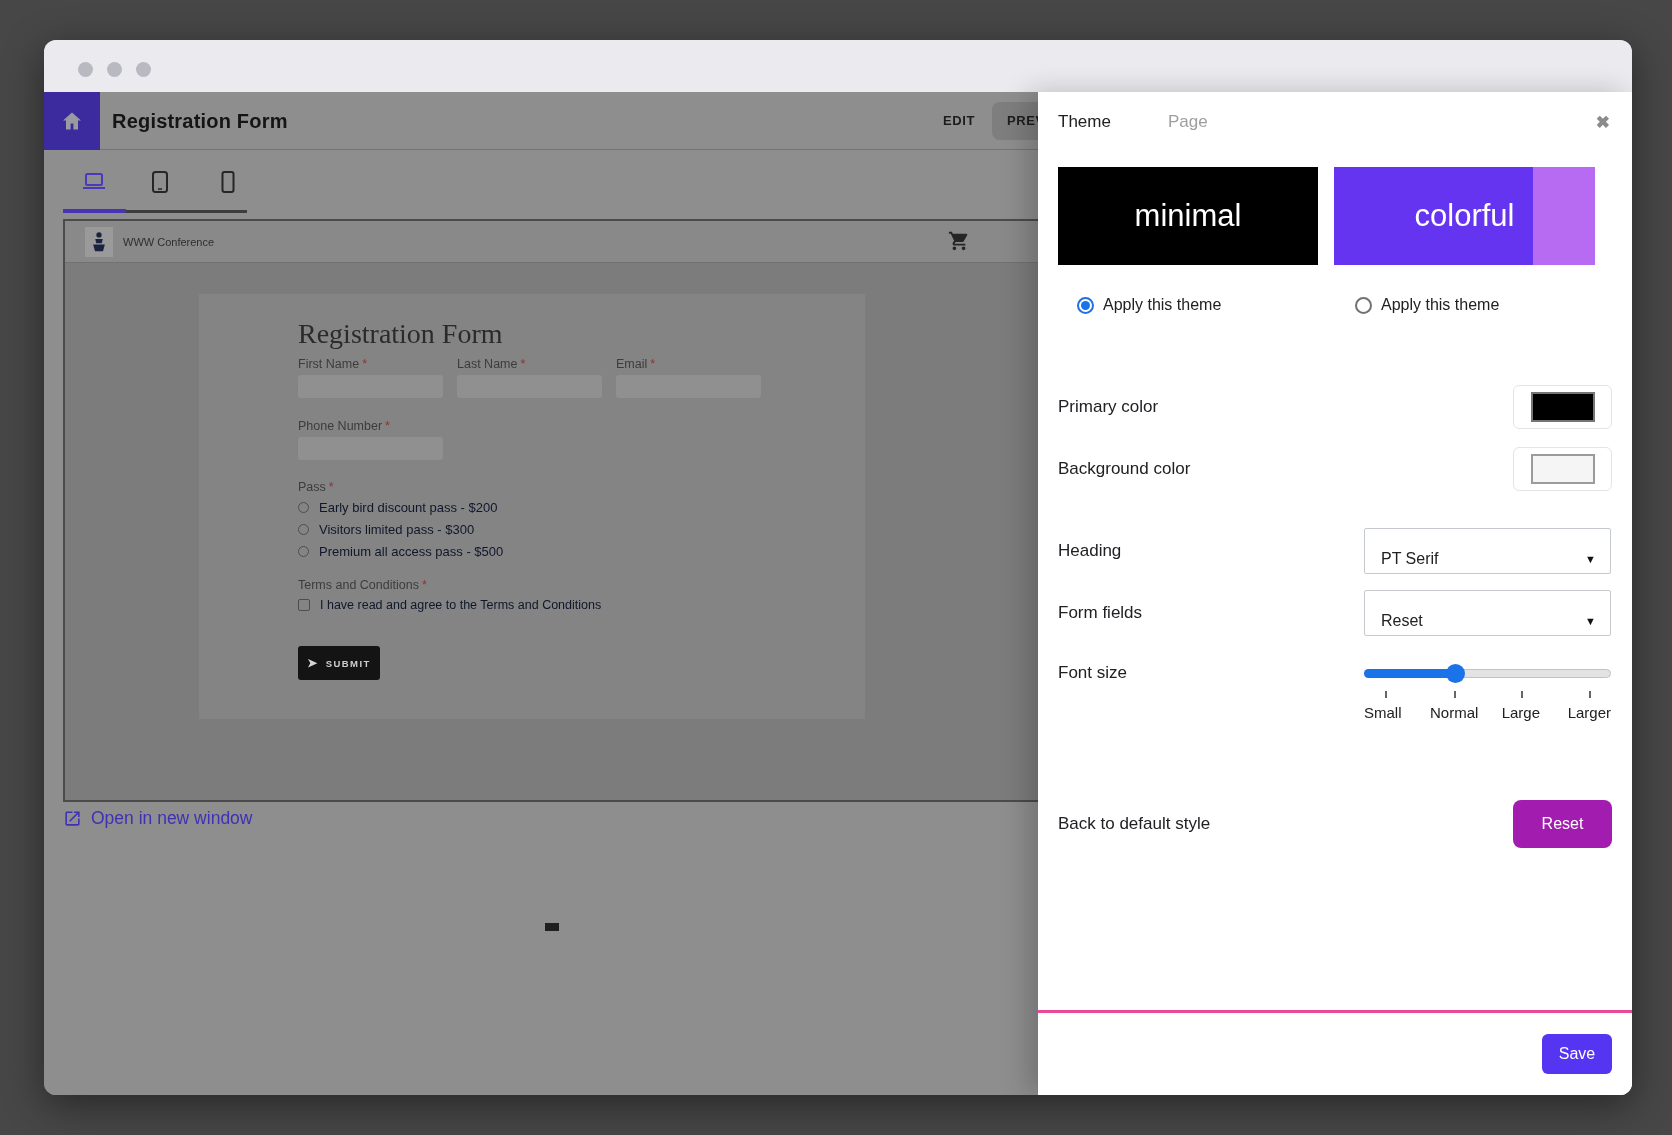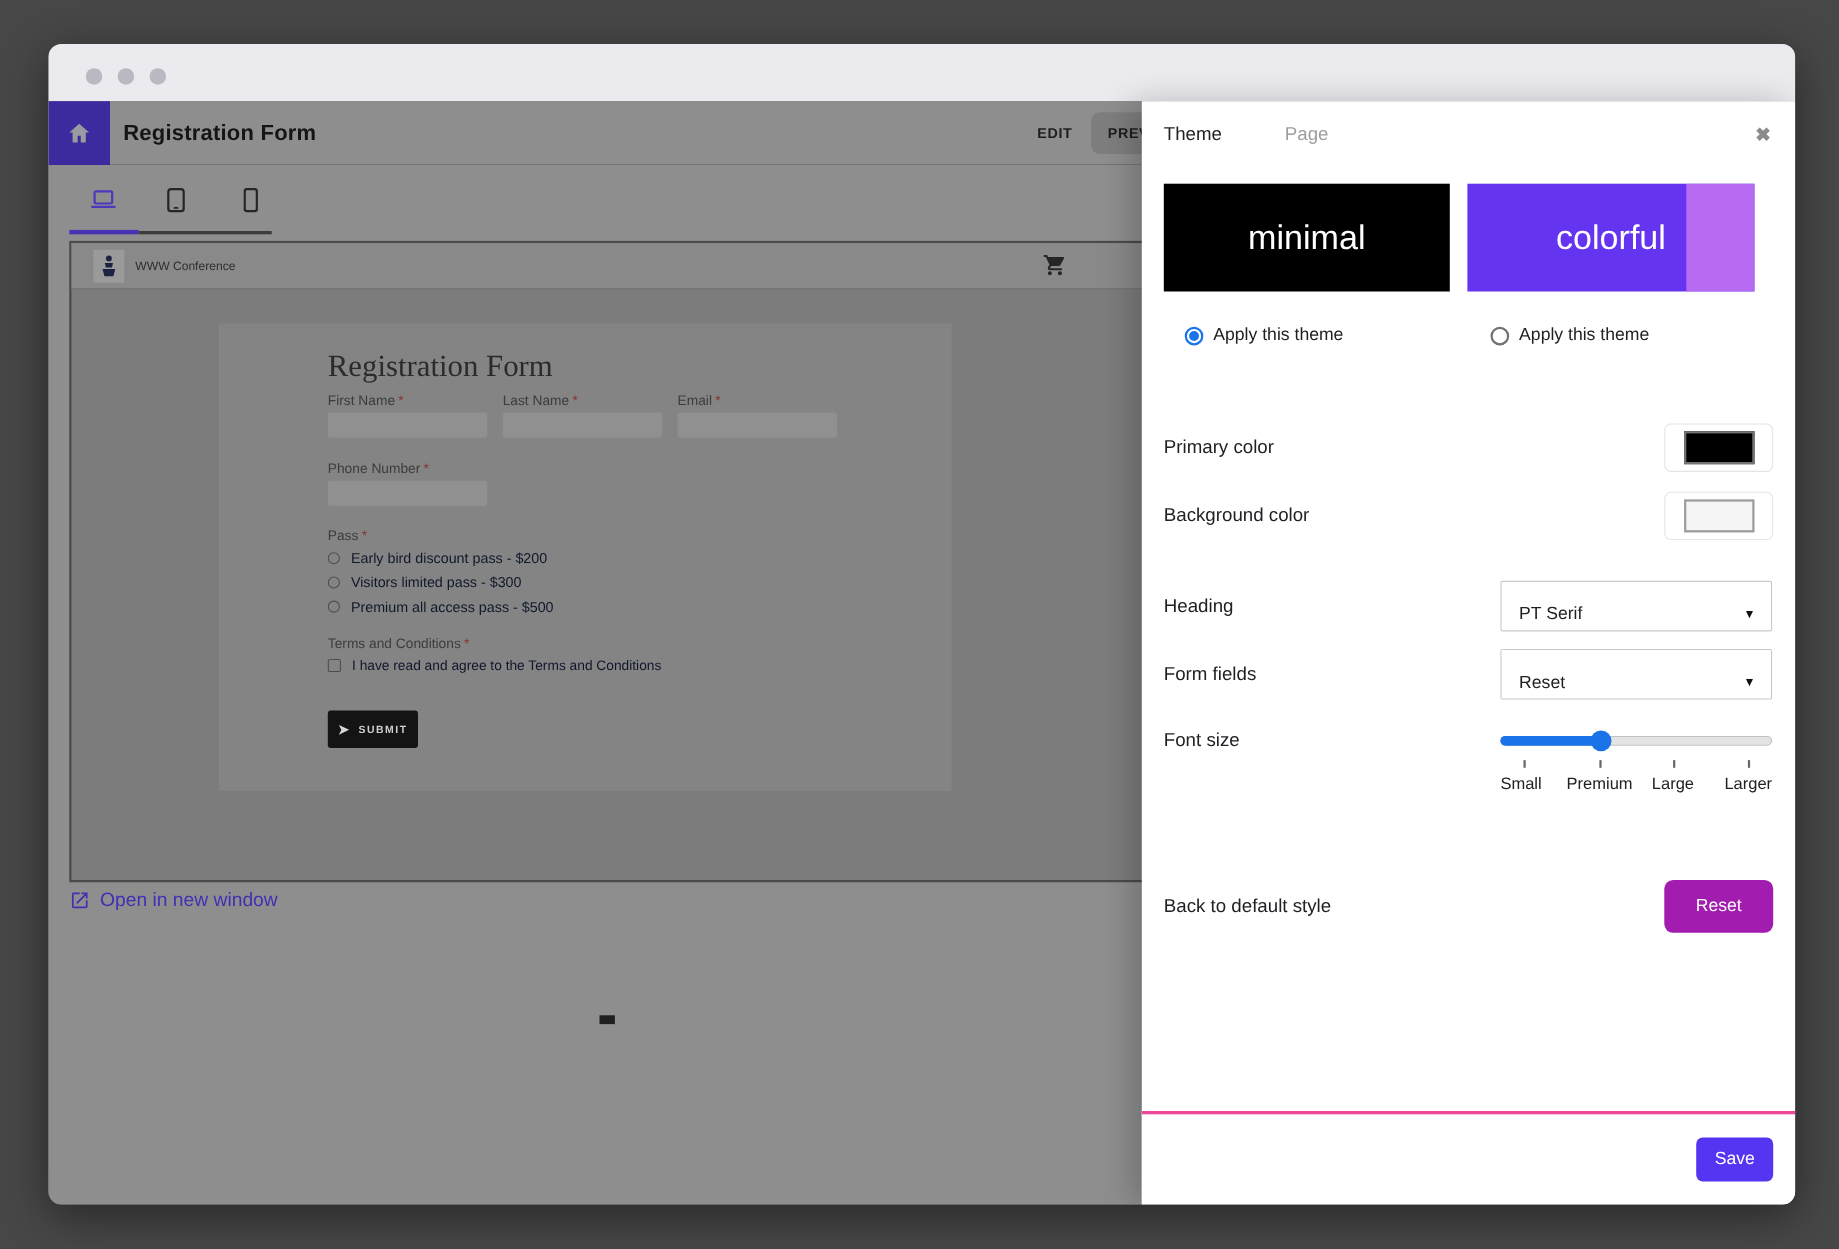--- a/index.html
+++ b/index.html
@@ -300,21 +300,21 @@
         <div class="p-row-label" style="top:566px; line-height:30px;">Font size</div>
         <div class="slider">
           <div class="sl-track"></div>
           <div class="sl-fill"></div>
           <div class="sl-thumb"></div>
           <span class="sl-tick" style="left:8.5%;"></span>
           <span class="sl-tick" style="left:36.5%;"></span>
           <span class="sl-tick" style="left:63.5%;"></span>
           <span class="sl-tick" style="left:91%;"></span>
           <span class="sl-lab" style="left:0;">Small</span>
-          <span class="sl-lab" style="left:36.5%; transform:translateX(-50%);">Premium</span>
+          <span class="sl-lab" style="left:36.5%; transform:translateX(-50%);">Normal</span>
           <span class="sl-lab" style="left:63.5%; transform:translateX(-50%);">Large</span>
           <span class="sl-lab" style="right:0;">Larger</span>
         </div>
 
         <div class="p-row-label" style="top:708px; line-height:48px;">Back to default style</div>
         <button class="reset-btn">Reset</button>
 
         <div class="p-footer">
           <button class="save-btn">Save</button>
         </div>

